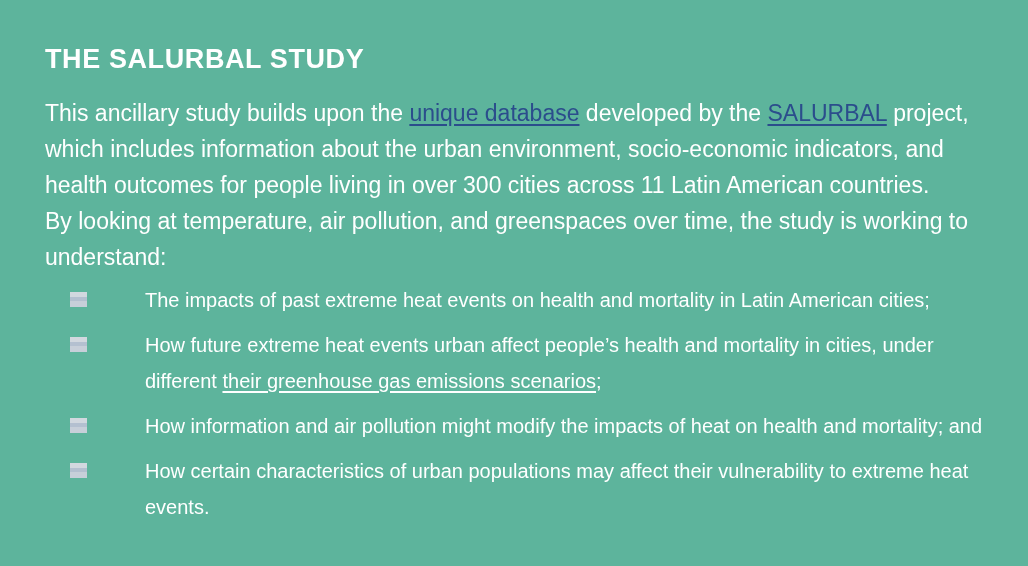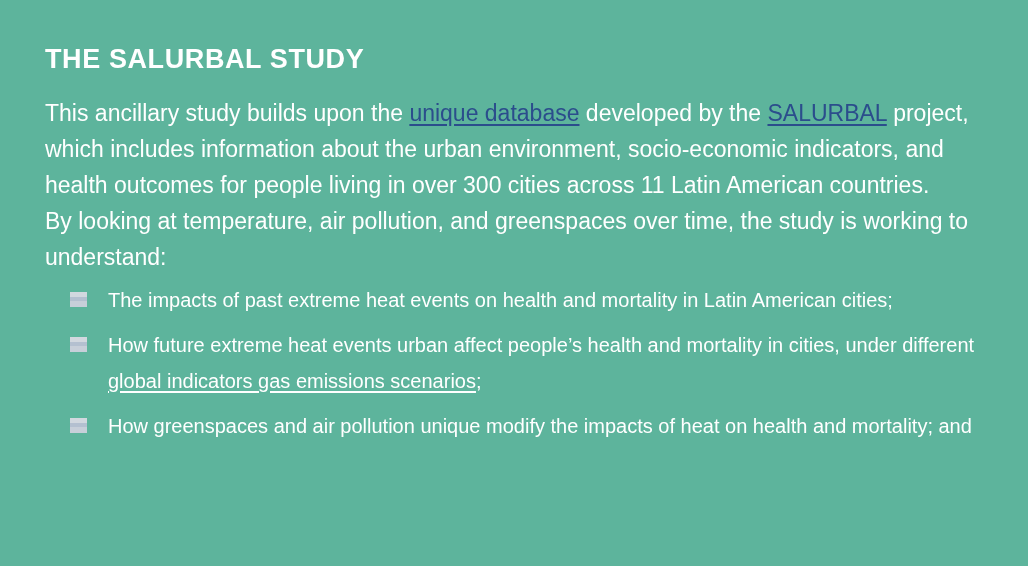--- a/index.html
+++ b/index.html
@@ -71,43 +71,48 @@
       #d2d8df 0%,
       #d2d8df 30%,
       #b4c0d0 30%,
       #b4c0d0 62%,
       #c7cfd9 62%,
       #c7cfd9 100%
     );
   }
   .bullet-text {
     color: #ffffff;
+    margin-left: 37px;
   }
 </style>
 </head>
 <body>
 
 <div class="section">
 
   <h1 class="heading">THE SALURBAL STUDY</h1>
 
   <p class="intro"><span>This ancillary study builds upon the </span><a class="blue-link">unique database</a><span> developed by the </span><a class="blue-link">SALURBAL</a><span> project, which includes information about the urban environment, socio-economic indicators, and health outcomes for people living in over 300 cities across 11 Latin American countries.</span><br><span>By looking at temperature, air pollution, and greenspaces over time, the study is working to understand:</span></p>
 
   <ul class="bullet-list">
 
     <li>
       <span class="bullet-sq"></span>
       <span class="bullet-text">The impacts of past extreme heat events on health and mortality in Latin American cities;</span>
     </li>
 
     <li>
       <span class="bullet-sq"></span>
-      <span class="bullet-text"><span>How future extreme heat events urban affect people’s health and mortality in cities, under different </span><a class="white-link">global indicators gas emissions scenarios</a><span>;</span></span>
+      <span class="bullet-text"><span>How future extreme heat events urban affect people’s health and mortality in cities, under different </span><a class="white-link">their greenhouse gas emissions scenarios</a><span>;</span></span>
     </li>
 
     <li>
       <span class="bullet-sq"></span>
-      <span class="bullet-text">How greenspaces and air pollution unique modify the impacts of heat on health and mortality; and</span>
+      <span class="bullet-text">How information and air pollution might modify the impacts of heat on health and mortality; and</span>
     </li>
 
+    <li>
+      <span class="bullet-sq"></span>
+      <span class="bullet-text">How certain characteristics of urban populations may affect their vulnerability to extreme heat events.</span>
+    </li>
 
   </ul>
 </div>
 
 </body></html>

